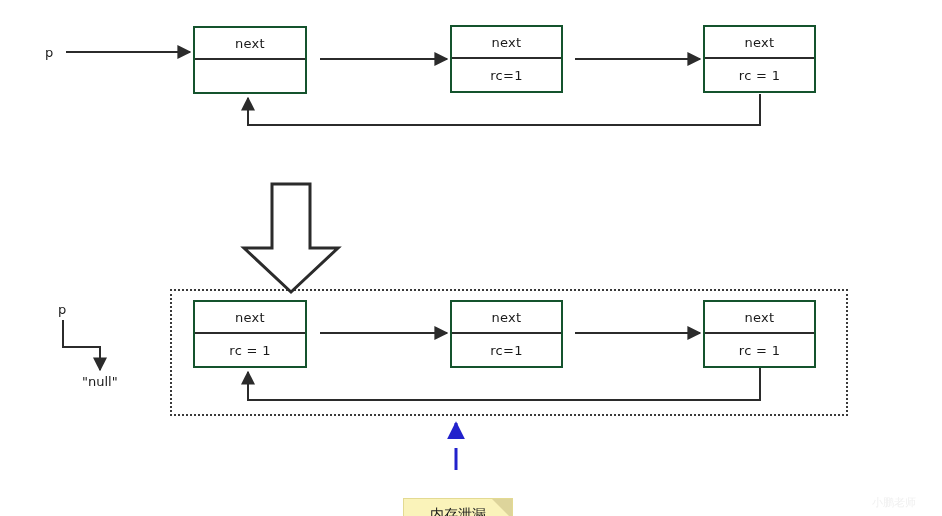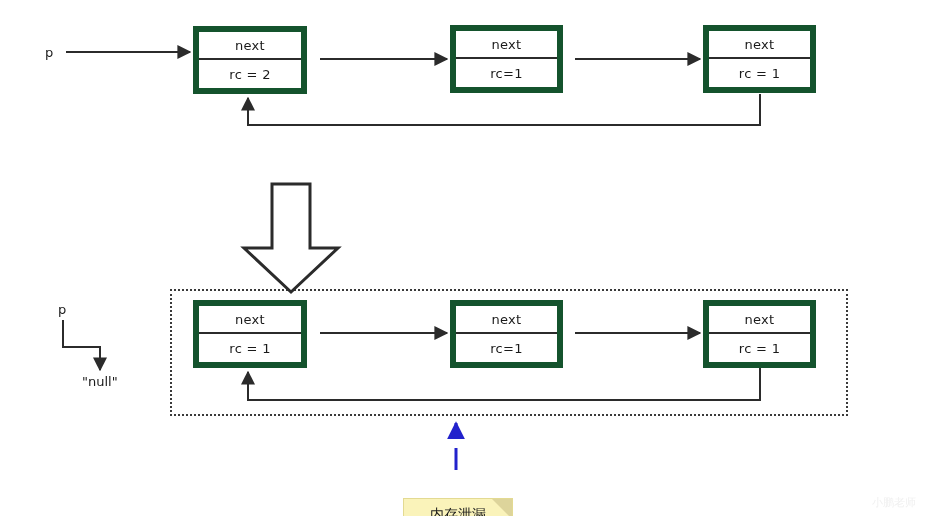--- a/index.html
+++ b/index.html
@@ -13,21 +13,21 @@
     height: 516px;
     background: #ffffff;
     font-family: "DejaVu Sans", "Liberation Sans", sans-serif;
     overflow: hidden;
   }
 
   
   .node {
     position: absolute;
     box-sizing: border-box;
-    border: 6px solid #14532d;
+    border: 2px solid #14532d;
     background: #ffffff;
   }
   .node-cell {
     box-sizing: border-box;
     height: 50%;
     display: flex;
     align-items: center;
     justify-content: center;
     font-size: 13px;
     color: #1a1a1a;
@@ -98,21 +98,20 @@
 </style>
 </head>
 <body>
 
 <div id="canvas">
 
   <div class="label" style="left:45px; top:45px;">p</div>
 
   <div class="node" style="left:193px; top:26px; width:114px; height:68px;">
     <div class="node-cell top">next</div>
-    <div class="node-cell">rc = 2</div>
   </div>
 
   <div class="node" style="left:450px; top:25px; width:113px; height:68px;">
     <div class="node-cell top">next</div>
     <div class="node-cell">rc=1</div>
   </div>
 
   <div class="node" style="left:703px; top:25px; width:113px; height:68px;">
     <div class="node-cell top">next</div>
     <div class="node-cell">rc = 1</div>

